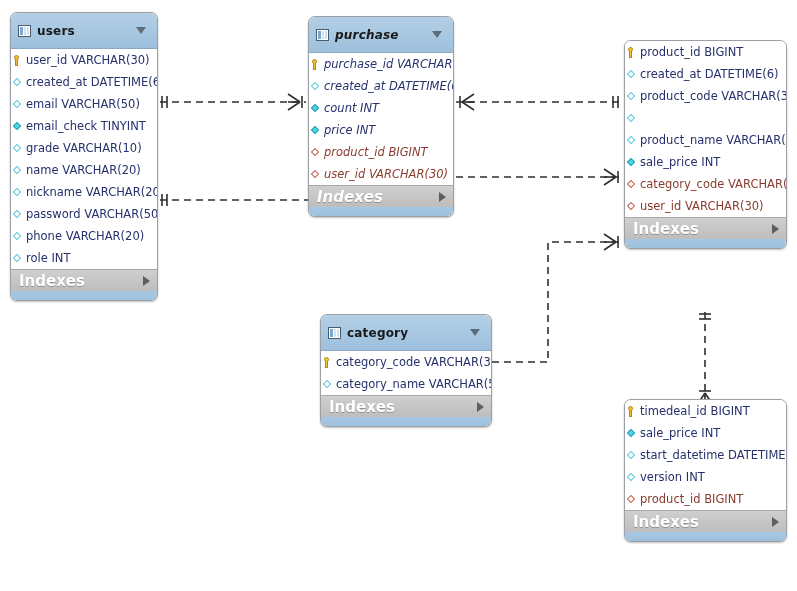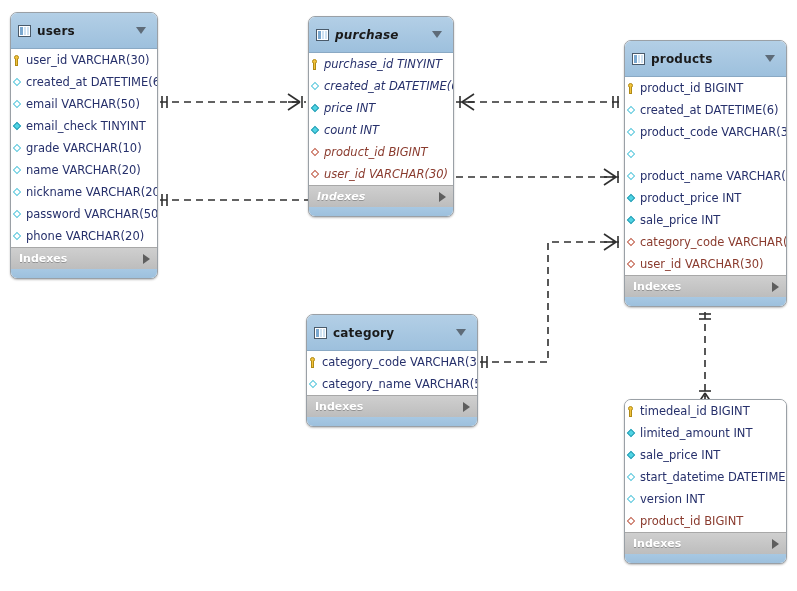--- a/index.html
+++ b/index.html
@@ -103,21 +103,21 @@
   .m.dia.fknull i{background:#ffffff;border:1px solid #c2614d;}
 
   
   .tbl-foot{
     height:21px;
     background:linear-gradient(#cfcfcf,#bdbdbd);
     border-top:1px solid #a8a8a8;
     display:flex;align-items:center;
     padding:0 7px 0 8px;
   }
-  .foot-lbl{font-size:11px;font-weight:bold;color:#ffffff;text-shadow:0 1px 0 rgba(0,0,0,.25);}
+  .foot-lbl{font-size:15px;font-weight:bold;color:#ffffff;text-shadow:0 1px 0 rgba(0,0,0,.25);}
   .foot-caret{
     margin-left:auto;width:0;height:0;
     border-top:5px solid transparent;
     border-bottom:5px solid transparent;
     border-left:7px solid #5e5e5e;
   }
   .tbl-strip{
     height:9px;
     background:linear-gradient(#a7c8e3,#9dc0dd);
   }
@@ -238,56 +238,62 @@
             <span class="m dia null">
               <i></i>
             </span>
             <span class="txt">password VARCHAR(50)</span>
           </div>
           <div class="col">
             <span class="m dia null">
               <i></i>
             </span>
             <span class="txt">phone VARCHAR(20)</span>
+          </div>
+          <div class="col">
+            <span class="m dia null">
+              <i></i>
+            </span>
+            <span class="txt">role INT</span>
           </div>
         </div>
         <div class="tbl-foot">
           <span class="foot-lbl">Indexes</span>
           <span class="foot-caret"></span>
         </div>
         <div class="tbl-strip"></div>
       </div>
       <div class="tbl" style="left: 308px; top: 16px; width: 146px; font-style: italic;">
         <div class="tbl-head">
           <span class="tbl-ico"></span>
           <span class="tbl-title">purchase</span>
           <span class="tbl-caret"></span>
         </div>
         <div class="cols">
           <div class="col">
             <span class="m key"></span>
-            <span class="txt">purchase_id TINYINT</span>
+            <span class="txt">purchase_id VARCHAR</span>
           </div>
           <div class="col">
             <span class="m dia null">
               <i></i>
             </span>
             <span class="txt">created_at DATETIME(6)</span>
           </div>
           <div class="col">
             <span class="m dia notnull">
               <i></i>
             </span>
+            <span class="txt">count INT</span>
+          </div>
+          <div class="col">
+            <span class="m dia notnull">
+              <i></i>
+            </span>
             <span class="txt">price INT</span>
-          </div>
-          <div class="col">
-            <span class="m dia notnull">
-              <i></i>
-            </span>
-            <span class="txt">count INT</span>
           </div>
           <div class="col fk">
             <span class="m dia fknull">
               <i></i>
             </span>
             <span class="txt">product_id BIGINT</span>
           </div>
           <div class="col fk">
             <span class="m dia fknull">
               <i></i>
@@ -295,25 +301,20 @@
             <span class="txt">user_id VARCHAR(30)</span>
           </div>
         </div>
         <div class="tbl-foot">
           <span class="foot-lbl">Indexes</span>
           <span class="foot-caret"></span>
         </div>
         <div class="tbl-strip"></div>
       </div>
       <div class="tbl" style="left: 624px; top: 40px; width: 163px;">
-        <div class="tbl-head">
-          <span class="tbl-ico"></span>
-          <span class="tbl-title">products</span>
-          <span class="tbl-caret"></span>
-        </div>
         <div class="cols">
           <div class="col">
             <span class="m key"></span>
             <span class="txt">product_id BIGINT</span>
           </div>
           <div class="col">
             <span class="m dia null">
               <i></i>
             </span>
             <span class="txt">created_at DATETIME(6)</span>
@@ -327,26 +328,20 @@
           <div class="col">
             <span class="m dia null">
               <i></i>
             </span>
           </div>
           <div class="col">
             <span class="m dia null">
               <i></i>
             </span>
             <span class="txt">product_name VARCHAR(50)</span>
-          </div>
-          <div class="col">
-            <span class="m dia notnull">
-              <i></i>
-            </span>
-            <span class="txt">product_price INT</span>
           </div>
           <div class="col">
             <span class="m dia notnull">
               <i></i>
             </span>
             <span class="txt">sale_price INT</span>
           </div>
           <div class="col fk">
             <span class="m dia fknull">
               <i></i>
@@ -359,21 +354,21 @@
             </span>
             <span class="txt">user_id VARCHAR(30)</span>
           </div>
         </div>
         <div class="tbl-foot">
           <span class="foot-lbl">Indexes</span>
           <span class="foot-caret"></span>
         </div>
         <div class="tbl-strip"></div>
       </div>
-      <div class="tbl" style="left: 306px; top: 314px; width: 172px;">
+      <div class="tbl" style="left: 320px; top: 314px; width: 172px;">
         <div class="tbl-head">
           <span class="tbl-ico"></span>
           <span class="tbl-title">category</span>
           <span class="tbl-caret"></span>
         </div>
         <div class="cols">
           <div class="col">
             <span class="m key"></span>
             <span class="txt">category_code VARCHAR(30)</span>
           </div>
@@ -393,26 +388,20 @@
       <div class="tbl" style="left: 624px; top: 399px; width: 163px;">
         <div class="cols">
           <div class="col">
             <span class="m key"></span>
             <span class="txt">timedeal_id BIGINT</span>
           </div>
           <div class="col">
             <span class="m dia notnull">
               <i></i>
             </span>
-            <span class="txt">limited_amount INT</span>
-          </div>
-          <div class="col">
-            <span class="m dia notnull">
-              <i></i>
-            </span>
             <span class="txt">sale_price INT</span>
           </div>
           <div class="col">
             <span class="m dia null">
               <i></i>
             </span>
             <span class="txt">start_datetime DATETIME(6)</span>
           </div>
           <div class="col">
             <span class="m dia null">

